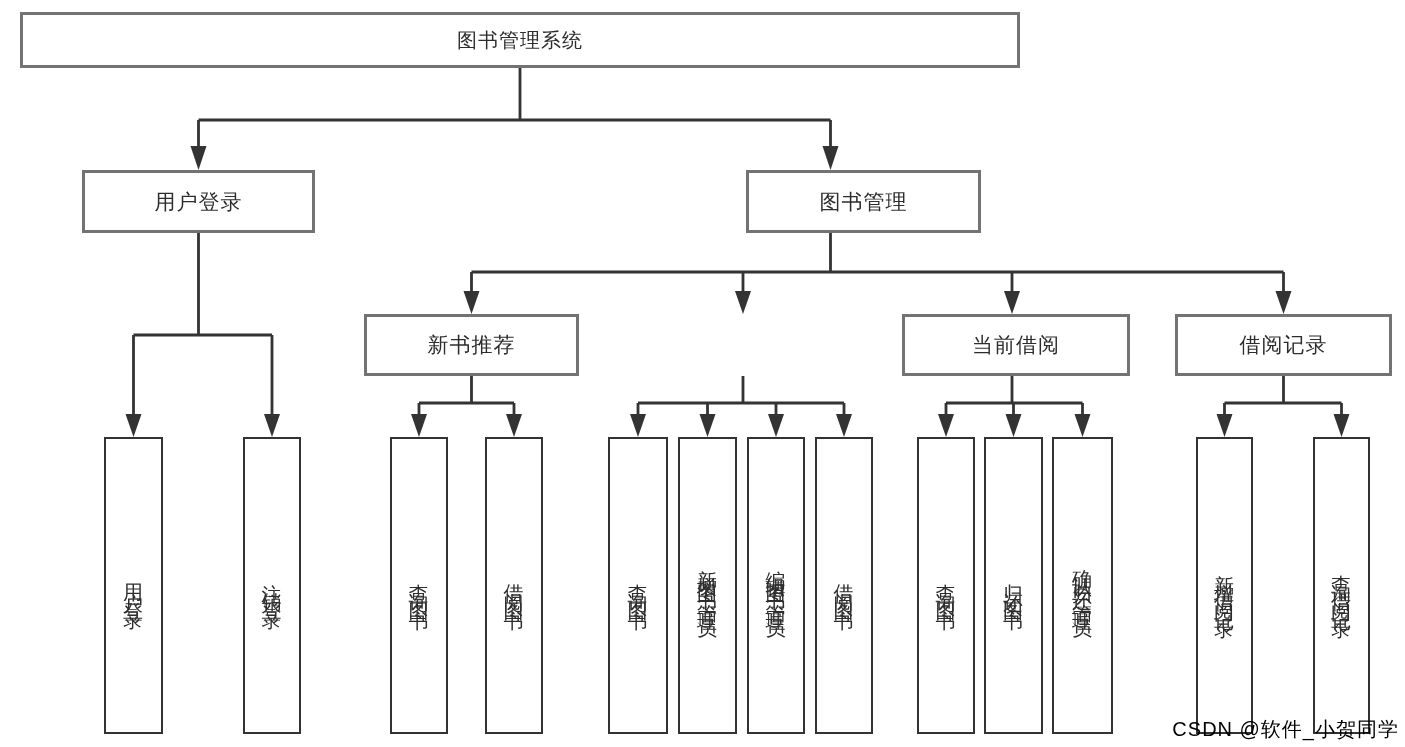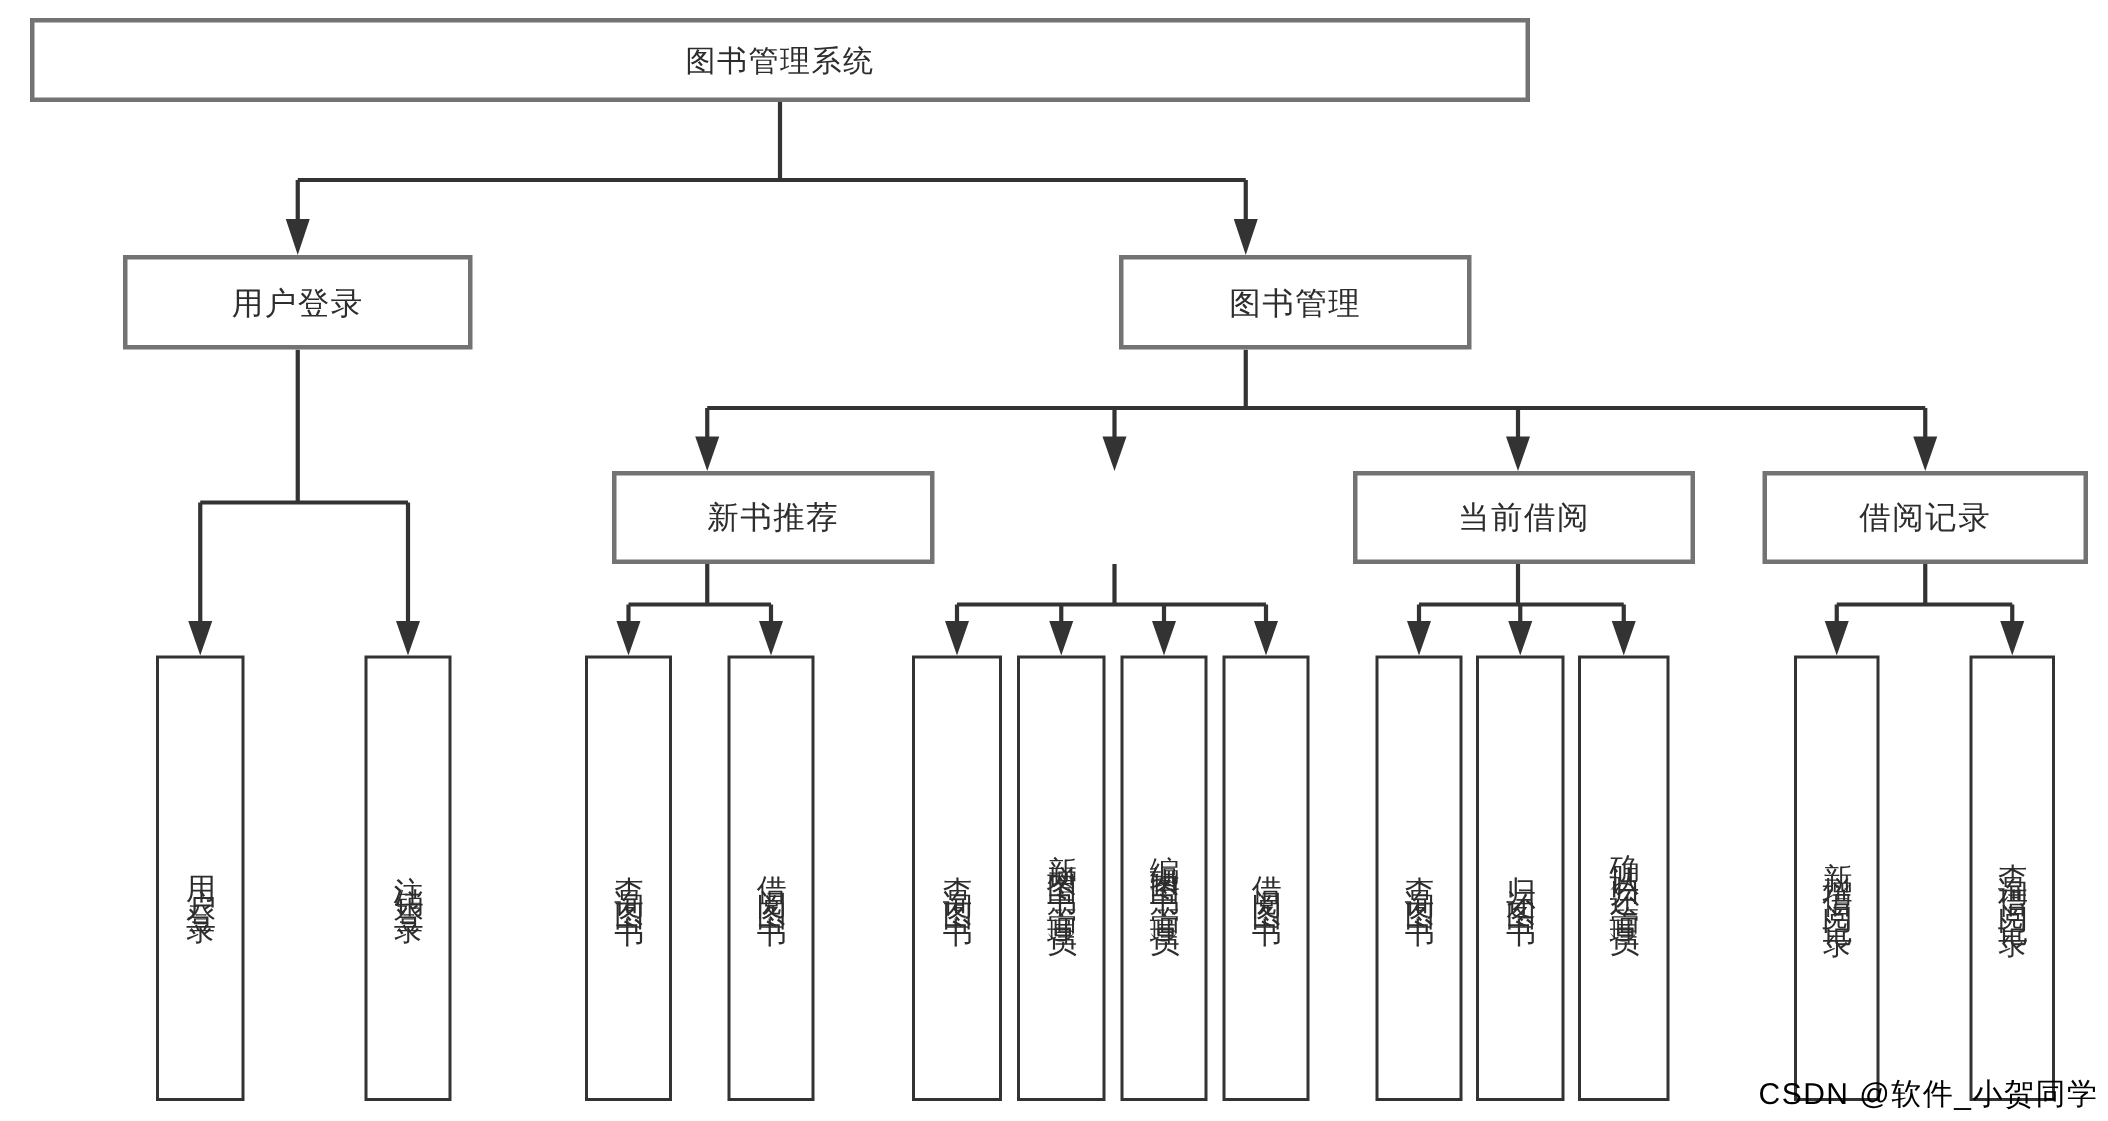--- a/index.html
+++ b/index.html
@@ -67,21 +67,21 @@
       <polygon points="1216.5,414 1232.5,414 1224.5,437"></polygon>
       <polygon points="1333.5,414 1349.5,414 1341.5,437"></polygon>
     </g>
   </svg>
 
   <div class="node root" style="left:20px; top:12px; width:1000px; height:56px;">图书管理系统</div>
 
   <div class="node" style="left:82px; top:170px; width:233px; height:63px;">用户登录</div>
   <div class="node" style="left:713px; top:170px; width:235px; height:63px;margin-left:33px;">图书管理</div>
 
-  <div class="node" style="left:364px; top:314px; width:215px; height:62px;margin-left:44px;">新书推荐</div>
+  <div class="node" style="left:364px; top:314px; width:215px; height:62px;">新书推荐</div>
   <div class="node" style="left:902px; top:314px; width:228px; height:62px;">当前借阅</div>
   <div class="node" style="left:1175px; top:314px; width:217px; height:62px;">借阅记录</div>
 
   <div class="leaf" style="left:104px; top:437px; width:59px; height:297px;">
     <span>用户登录</span>
   </div>
   <div class="leaf" style="left:243px; top:437px; width:58px; height:297px;">
     <span>注销登录</span>
   </div>
 

